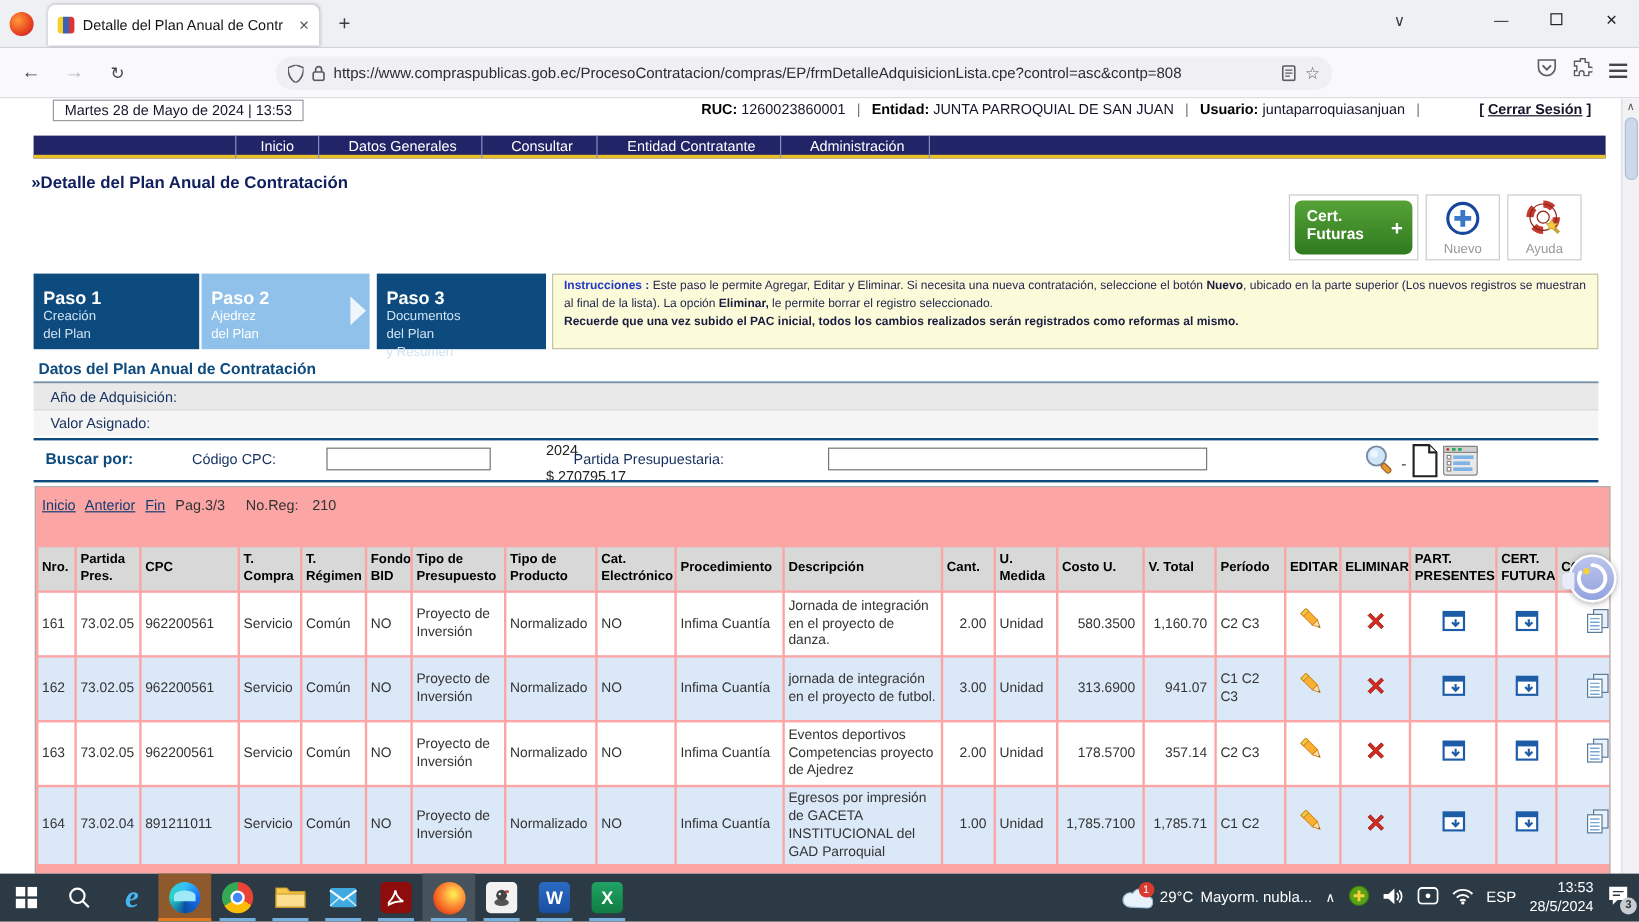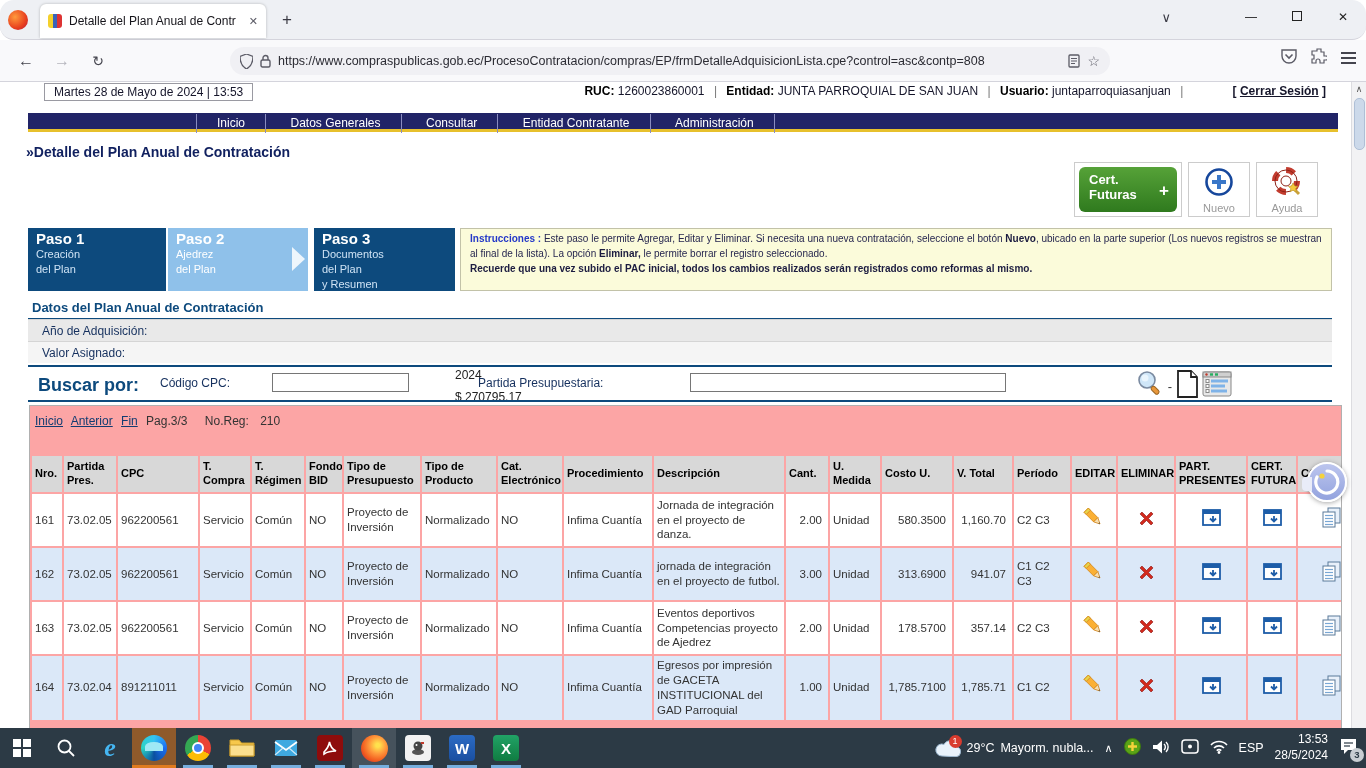--- a/index.html
+++ b/index.html
@@ -1,20 +1,20 @@
 <!DOCTYPE html>
 <html><head>
 <meta charset="utf-8">
 <style>
   * { margin:0; padding:0; box-sizing:border-box; }
   body { font-family:"Liberation Sans", sans-serif; background:#000; }
   .screen { position:relative; width:1366px; height:768px; background:#fff; overflow:hidden; }
 
   
-  .tabbar { position:absolute; top:0; left:0; width:1366px; height:40px; background:#eef0f4; border-bottom:1px solid #d4d4dc;border-radius:14px; }
+  .tabbar { position:absolute; top:0; left:0; width:1366px; height:40px; background:#eef0f4; border-bottom:1px solid #d4d4dc; }
   .ff-logo { position:absolute; left:8px; top:10px; width:20px; height:20px; border-radius:50%;
              background:radial-gradient(circle at 35% 35%, #ff9a3c, #e8401f 60%, #b5173c); }
   .tab { position:absolute; left:40px; top:4px; width:226px; height:34px; background:#fff; border-radius:6px 6px 0 0;
          box-shadow:0 0 3px rgba(0,0,0,.25); display:flex; align-items:center; padding:0 8px; gap:7px; }
   .favicon { width:14px; height:14px; border-radius:3px; flex:0 0 14px;
              background:linear-gradient(90deg,#f4d02c 0 33%,#3a63b8 33% 66%,#d33 66%); }
   .tab-title { font-size:12px; color:#15141a; white-space:nowrap; overflow:hidden; flex:1; }
   .tab-close { font-size:11px; color:#5b5b66; cursor:default; }
   .newtab { position:absolute; left:282px; top:10px; font-size:17px; color:#3a3a44; }
   .tab-list { position:absolute; right:195px; top:10px; font-size:13px; color:#3a3a44; }
@@ -51,21 +51,21 @@
 
   .actions { position:absolute; top:80px; right:48px; display:flex; gap:6px; }
   .abox { border:1px solid #ccc; background:#fff; height:55px; position:relative; }
   .abox.cert { width:108px; padding:4px; }
   .greenbtn { width:100%; height:100%; border-radius:6px; background:linear-gradient(#56a238,#2f7a1e); color:#fff;
               font-weight:bold; font-size:13px; line-height:1.15; padding:6px 6px 0 10px; position:relative; }
   .greenbtn .plus { position:absolute; right:8px; top:14px; font-size:17px; }
   .abox.small { width:62px; text-align:center; padding-top:3px; }
   .abox.small .lbl { position:absolute; bottom:2px; width:100%; text-align:center; font-size:11px; color:#999; }
 
-  .paso { position:absolute; top:146px; height:63px; background:#0d4a7d; color:#fff; padding:2px 8px; }
+  .paso { position:absolute; top:146px; height:63px; background:#0d4a7d; color:#fff; padding:12px 8px; }
   .paso .pt { font-size:15px; font-weight:bold; }
   .paso .pl { font-size:11px; color:#cfe3f5; line-height:1.35; }
   .paso.p2 { background:#8fc1ea; }
   .paso.p2 .pl { color:#fff; }
   .paso.p2::after { content:''; position:absolute; right:3px; top:19px; border-left:13px solid #fff; border-top:12px solid transparent; border-bottom:12px solid transparent; opacity:.85; }
 
   .instr { position:absolute; top:146px; left:460px; right:34px; height:63px; background:#fbfbda; border:1px solid #c2c2a8;
            font-size:10px; color:#26264f; padding:3px 9px; line-height:1.48; }
   .instr .ilabel { color:#2438c8; font-weight:bold; }
   .instr b { color:#1c1c40; }
@@ -74,21 +74,21 @@
   .datos { position:absolute; top:216px; left:28px; right:34px; }
   .datos-title { font-size:13px; font-weight:bold; color:#0d4a7d; padding:2px 4px 3px; border-bottom:1px solid #0d4a7d; }
   .drow { position:relative; height:22px; line-height:22px; font-size:12px; color:#15305e; border-top:1px solid #d5d5d5; padding-left:14px; }
   .drow .dv { position:absolute; left:427px; color:#222;margin-top:44px; }
   .drow.r0 { background:#e9e9e9; } .drow.r1 { background:#f5f5f5; }
 
   .divider { position:absolute; left:28px; right:34px; height:2px; background:#0d4a7d; }
   .div1 { top:283px; } .div2 { top:318px; }
 
   .buscar { position:absolute; top:285px; left:28px; right:34px; height:33px; }
-  .buscar .bl { position:absolute; left:10px; top:8px; font-size:18px; font-weight:bold; color:#0d4a7d; }
+  .buscar .bl { position:absolute; left:10px; top:8px; font-size:13px; font-weight:bold; color:#0d4a7d; }
   .buscar .cl1 { position:absolute; left:132px; top:9px; font-size:12px; color:#15305e; }
   .buscar input { position:absolute; top:6px; height:19px; border:1px solid #767676; background:#fff; font-size:12px; padding:0 4px; }
   .buscar .in1 { left:244px; width:137px; }
   .buscar .cl2 { position:absolute; left:450px; top:9px; font-size:12px; color:#15305e; }
   .buscar .in2 { left:662px; width:316px; }
   .buscar-icons { position:absolute; right:100px; top:2px; display:flex; align-items:center; gap:3px; }
   .buscar-icons .dash { font-size:13px; color:#333; }
 
   .panel { position:absolute; top:323px; left:29px; right:24px; height:353px; border:1px solid #b0b0b0; border-bottom:none; background:#fca5a5; overflow:hidden; }
   .pagination { margin:8px 0 0 5px; font-size:12px; color:#333; }

